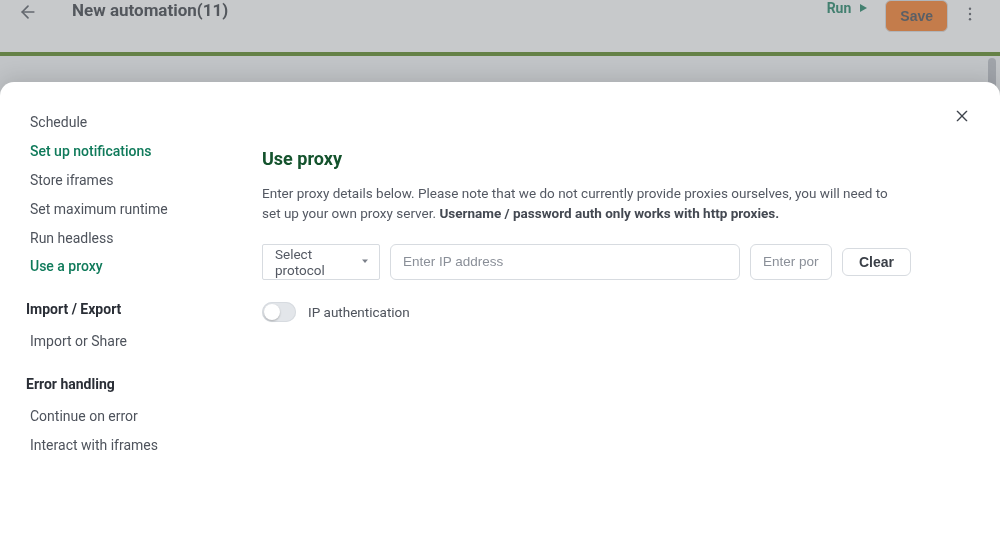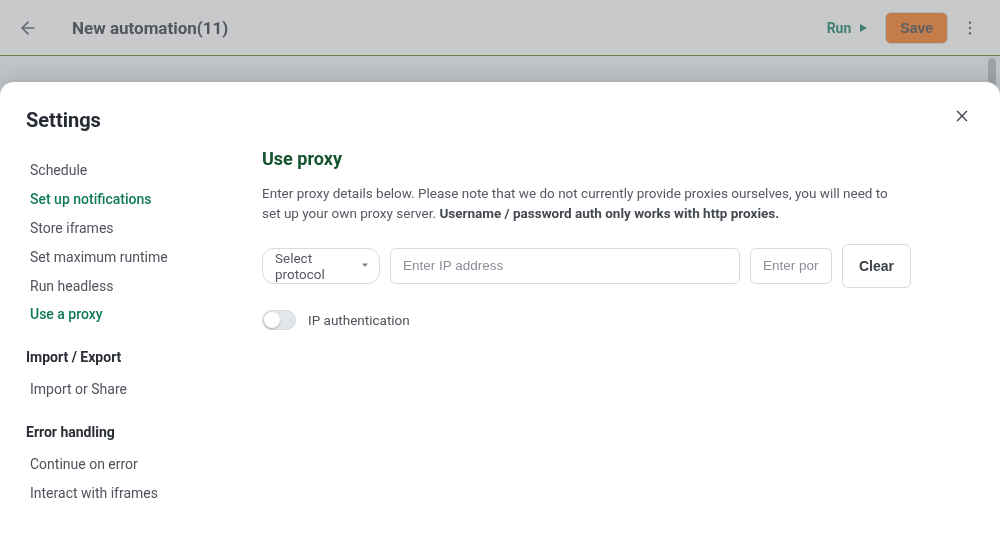--- a/index.html
+++ b/index.html
@@ -1,20 +1,20 @@
 <!DOCTYPE html>
 <html><head>
 <meta charset="utf-8">
 <style>
   * { box-sizing: border-box; margin: 0; padding: 0; }
   html, body { width: 1000px; height: 541px; font-family: -apple-system, BlinkMacSystemFont, "Segoe UI", Roboto, Helvetica, Arial, sans-serif; color: #272b33; overflow: hidden; background:#fff; }
   
   .bg-overlay { position: absolute; inset: 0; background: rgba(130,135,140,0.45); }
   .bg-page { position: absolute; inset:0; background:#fff; }
-  .bg-header { display:flex; align-items:center; height:56px; padding:16px 16px; border-bottom:1px solid #4d7c0f; }
+  .bg-header { display:flex; align-items:flex-start; height:56px; padding:0 16px; border-bottom:4px solid #4d7c0f; }
   .bg-back { width:24px; height:24px; display:flex; align-items:center; justify-content:center; color:#4b4f58; margin-right:32px;}
   .bg-title { font-size:17px; font-weight:700; color:#2d3138; flex:0 0 auto;}
   .bg-spacer { flex:1 1 auto;}
   .bg-run { display:flex; align-items:center; gap:6px; font-size:14px; font-weight:700; color:#0f7a5a; margin-right:16px;}
   .bg-run svg{ display:block;}
   .bg-save { border:1px solid #d7dbe0; background:#f97316; border-radius:6px; padding:7px 14px; font-size:14px; font-weight:600; color:#3a3f47; margin-right:8px;}
   .bg-more { width:28px; height:28px; display:flex; align-items:center; justify-content:center; color:#4b4f58;}
   .bg-body { position:absolute; top:56px; left:0; right:0; bottom:0; background:#f5f6f8; }
   .bg-sideicon { position:absolute; left:20px; top:78px; width:24px; height:24px; color:#6d727b;}
   .bg-card { position:absolute; left:270px; top:74px; width:510px; height:60px; background:#fff; border:1px solid #e4e7eb; border-radius:8px;}
@@ -27,27 +27,27 @@
   .sidebar h1 { font-size:20px; font-weight:700; margin-bottom:24px; color:#272b33;}
   .section-title { font-size:14px; font-weight:700; color:#2a2e36; margin-bottom:10px;}
   .nav-list { list-style:none; margin:0 0 20px 0; padding:0;}
   .nav-item { font-size:14px; color:#4e535c; padding:5px 0 5px 4px; line-height:1.35; cursor:pointer;}
   .nav-item.active { color:#0f7a5a; font-weight:500;}
   .content { flex:1 1 auto; padding-top:40px;}
   .content h2 { font-size:18px; font-weight:700; margin-bottom:14px; color:#14532d;}
   .desc { font-size:13.5px; color:#545963; line-height:1.5; max-width:640px; margin-bottom:20px;}
   .desc b { color:#444952; font-weight:700;}
   .row { display:flex; gap:10px; align-items:center; margin-bottom:22px;}
-  .select { position:relative; width:118px; height:36px; border:1px solid #d7dbe0; border-radius:12px; display:flex; align-items:center; padding:0 30px 0 12px; font-size:13.5px; color:#545963; background:#fff;}
+  .select { position:relative; width:118px; height:36px; border:1px solid #d7dbe0; border-radius:2px; display:flex; align-items:center; padding:0 30px 0 12px; font-size:13.5px; color:#545963; background:#fff;}
   .select .chev { position:absolute; right:8px; top:50%; transform:translateY(-50%); color:#7b808a;}
   .input { height:36px; border:1px solid #d7dbe0; border-radius:6px; padding:0 12px; font-size:13.5px; color:#333; background:#fff;}
   .input::placeholder{ color:#8a8f98;}
   .ip { flex:1 1 auto; max-width:350px;}
   .port { width:82px;}
-  .clear-btn { height:44px; border:1px solid #d7dbe0; border-radius:6px; background:#fff; padding:0 16px; font-size:14px; font-weight:600; color:#3a3f47;}
+  .clear-btn { height:28px; border:1px solid #d7dbe0; border-radius:6px; background:#fff; padding:0 16px; font-size:14px; font-weight:600; color:#3a3f47;}
   .toggle-row{ display:flex; align-items:center; gap:12px;}
   .toggle { width:34px; height:20px; border-radius:20px; background:#e3e6ea; position:relative; box-shadow: inset 0 0 0 1px #d7dbe0;}
   .toggle::after{ content:""; position:absolute; left:2px; top:2px; width:16px; height:16px; border-radius:50%; background:#fff; box-shadow:0 1px 2px rgba(0,0,0,0.25);}
   .toggle-label{ font-size:13.5px; color:#4e535c;}
 </style>
 </head>
 <body>
 
 <div class="bg-page">
   <div class="bg-header">
@@ -89,21 +89,20 @@
 
 <div class="panel">
   <div class="panel-close">
     <svg width="16" height="16" viewBox="0 0 24 24" fill="none" stroke="currentColor" stroke-width="2" stroke-linecap="round">
         <line x1="5" y1="5" x2="19" y2="19"></line>
         <line x1="19" y1="5" x2="5" y2="19"></line>
       </svg>
   </div>
 
   <aside class="sidebar">
-    <h1>Settings</h1>
 
     <ul class="nav-list">
       <li class="nav-item">Schedule</li>
       <li class="nav-item active">Set up notifications</li>
       <li class="nav-item">Store iframes</li>
       <li class="nav-item">Set maximum runtime</li>
       <li class="nav-item">Run headless</li>
       <li class="nav-item active">Use a proxy</li>
     </ul>
 

